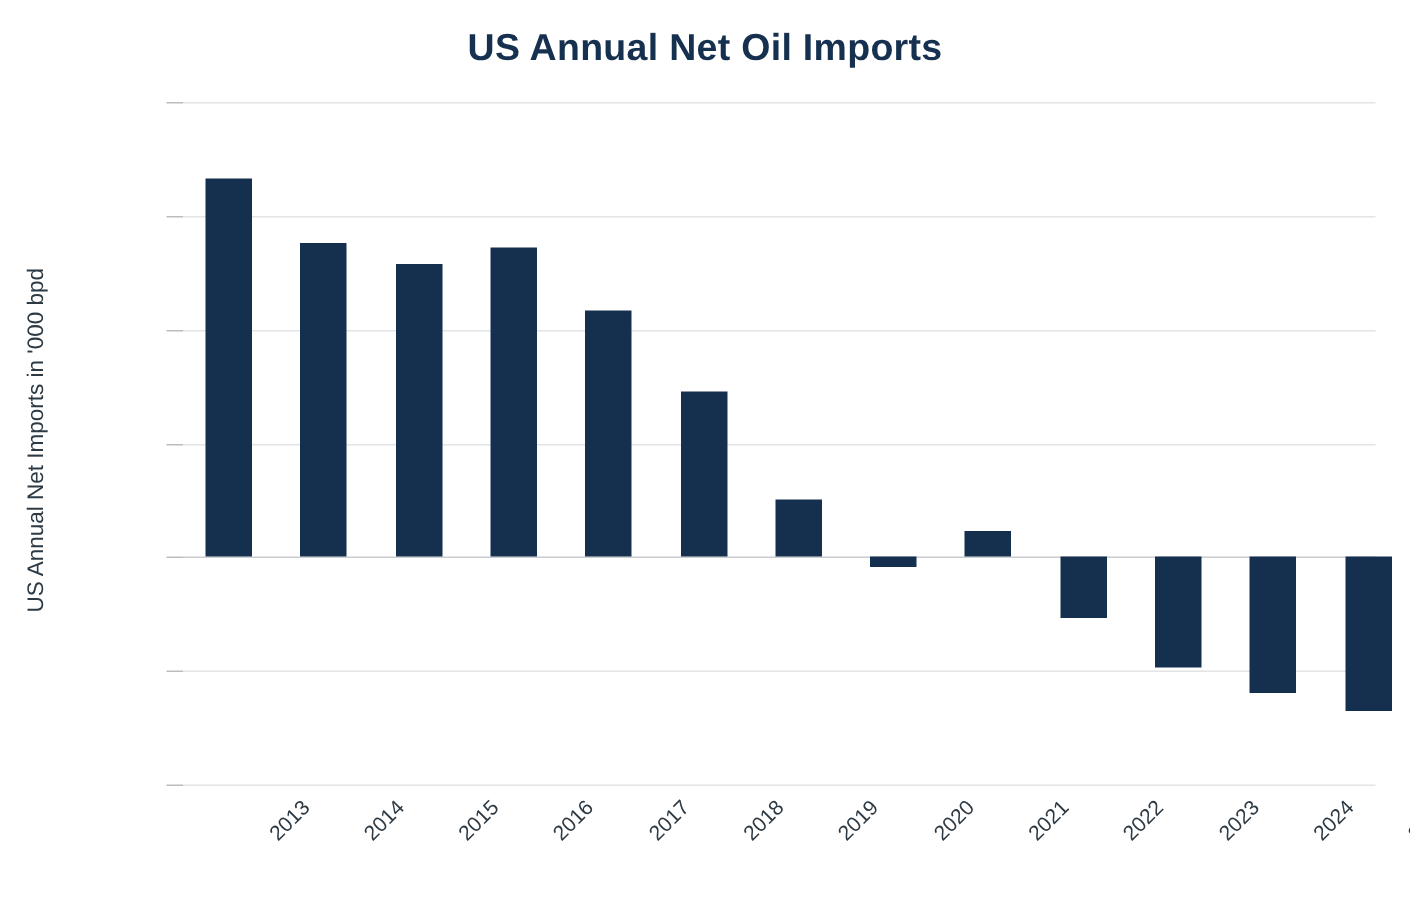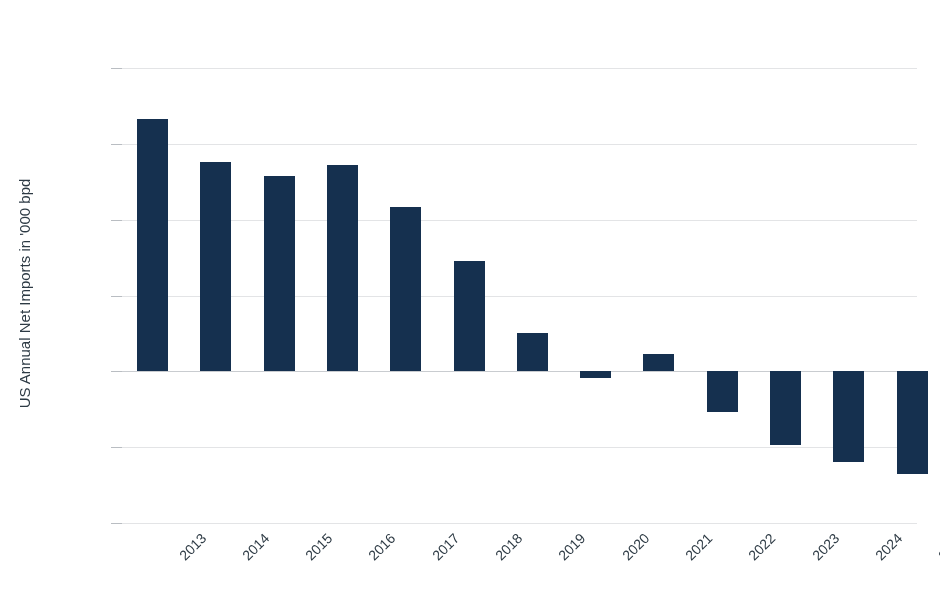--- a/index.html
+++ b/index.html
@@ -78,20 +78,21 @@
     transform: rotate(-45deg);
     transform-origin: right top;
     white-space: nowrap;
   }
 </style>
 </head>
 <body>
 
 <div id="chart-root">
 
+  <div id="chart-title">US Annual Net Oil Imports</div>
 
   <div id="y-axis-title">US Annual Net Imports in '000 bpd</div>
 
   <div id="plot">
     <div id="gridlines">
         <div class="gridline" style="top: 0px;"></div>
         <div class="gridline" style="top: 75.8333px;"></div>
         <div class="gridline" style="top: 151.667px;"></div>
         <div class="gridline" style="top: 227.5px;"></div>
         <div class="gridline zero" style="top: 303.333px;"></div>

